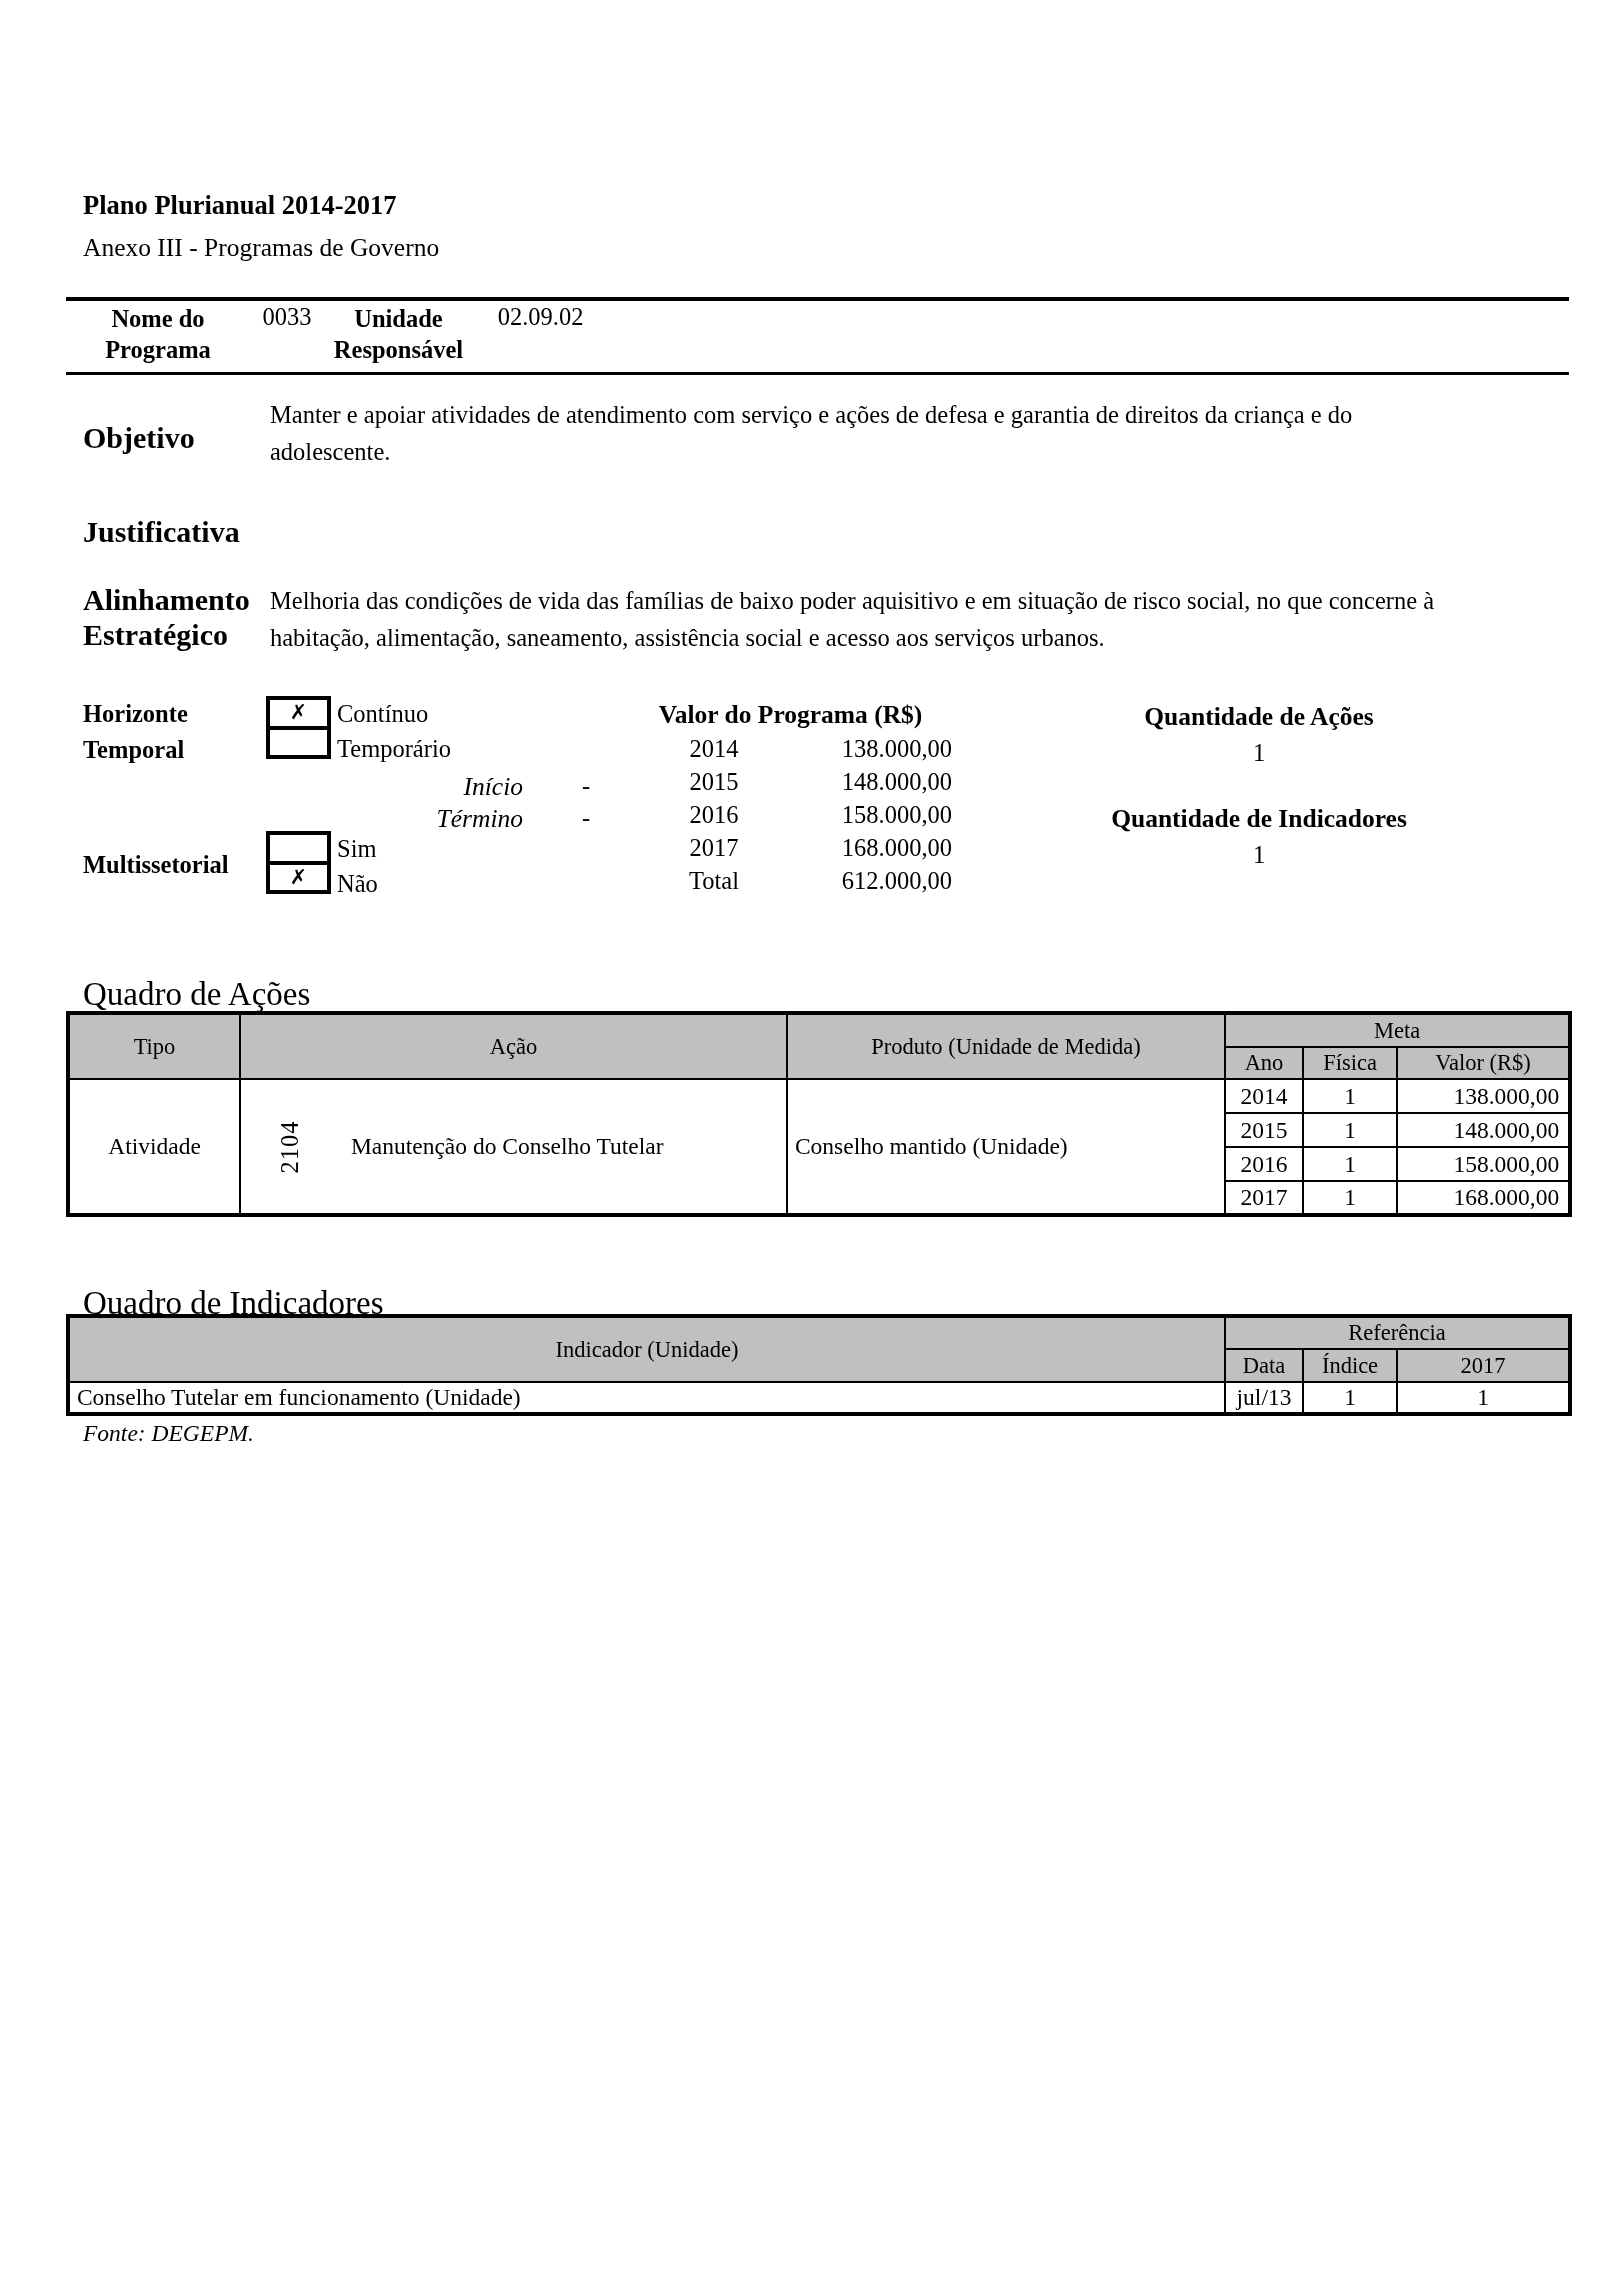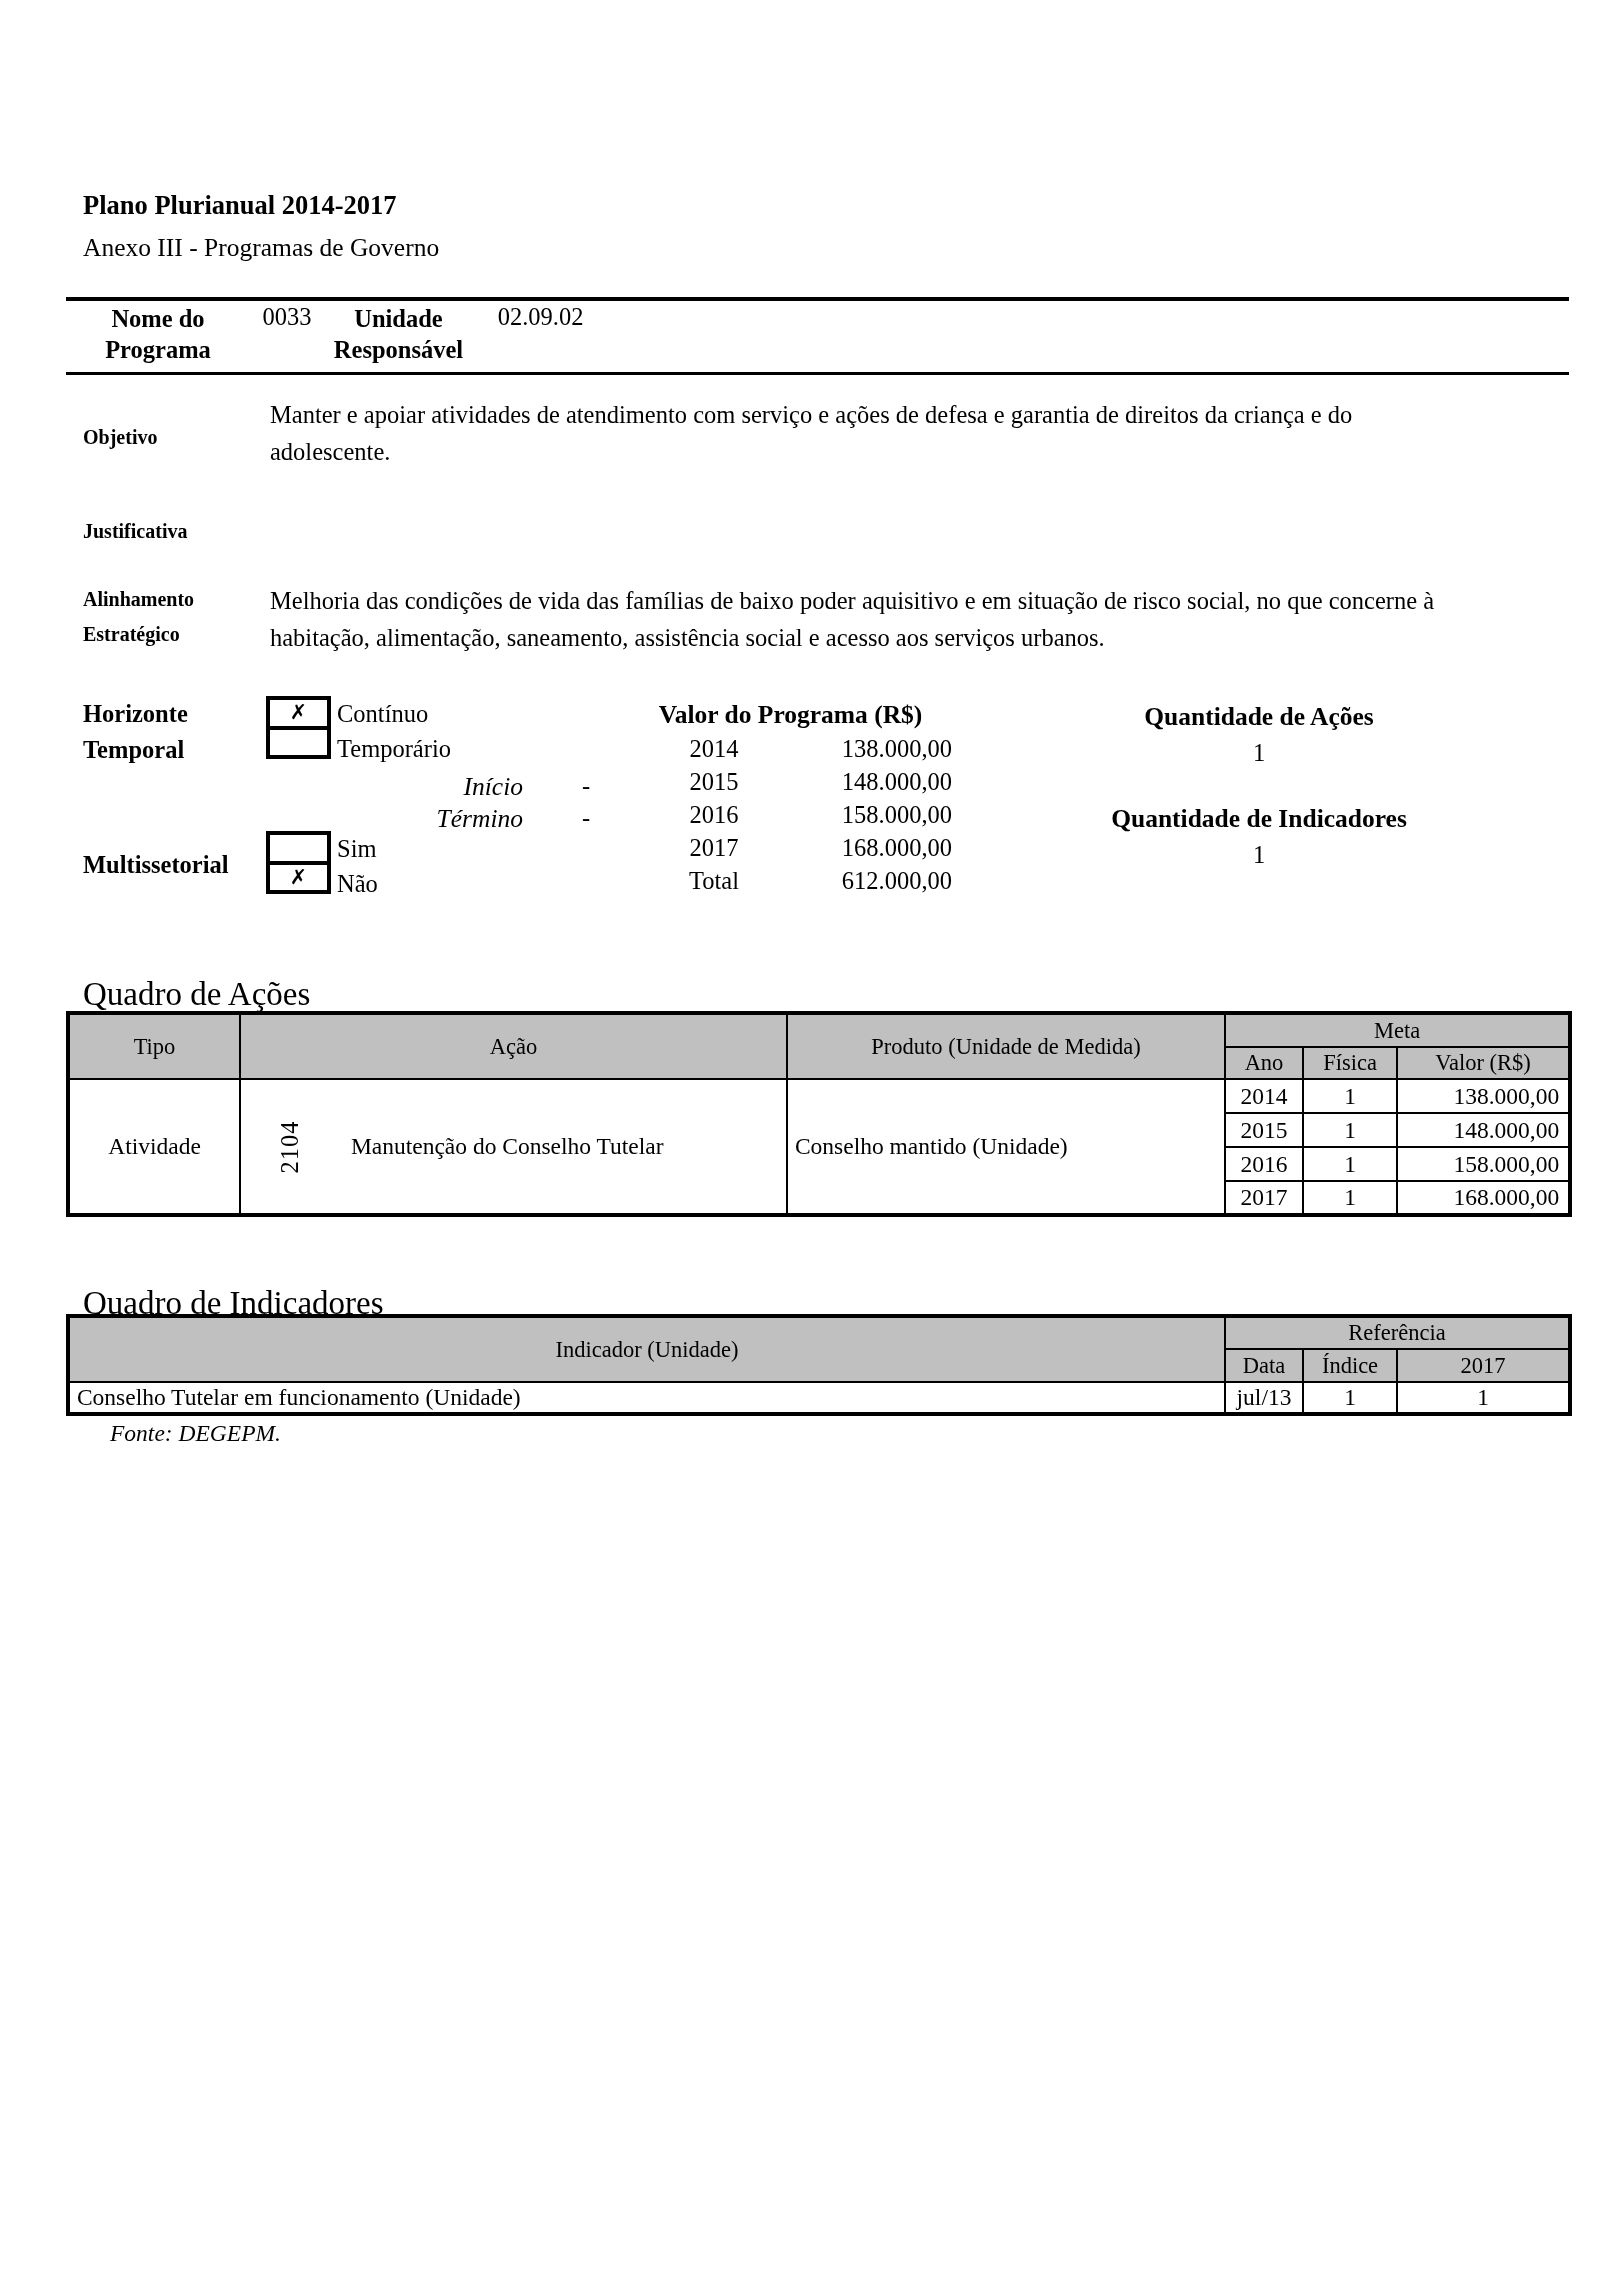--- a/index.html
+++ b/index.html
@@ -20,21 +20,21 @@
     display:flex;
     border-top:4.9px solid #000;border-bottom:3.9px solid #000;
     min-height:71px;box-sizing:content-box;
   }
   .prog-band .cell{padding:2px 0;}
   .label-c{font-weight:bold;font-size:24.5px;text-align:center;line-height:31px;}
   .code-c{font-size:24.5px;text-align:center;}
   .text-c{font-size:24.5px;line-height:31px;padding-left:8.8px !important;}
   .small-c{font-size:21.6px;line-height:30px;padding-left:13.7px !important;}
 
-  .sec-label{font-weight:bold;font-size:20px;line-height:35px;}
+  .sec-label{font-weight:bold;font-size:30px;line-height:35px;}
   .sec-text{font-size:24.5px;line-height:37px;}
 
   .bold-label{font-weight:bold;font-size:24.5px;line-height:36px;}
 
   
   .cbgroup{display:flex;flex-direction:column;}
   .cb{
     width:57px;height:25.5px;border:4.9px solid #000;
     display:flex;align-items:center;justify-content:center;
   }
@@ -233,16 +233,16 @@
     </tr>
     <tr style="height:32px;">
       <td class="td-left">Conselho Tutelar em funcionamento (Unidade)</td>
       <td class="td-center">jul/13</td>
       <td class="td-center">1</td>
       <td class="td-center">1</td>
     </tr>
   </tbody>
     </table>
 
-  <div class="abs fonte" style="left:83px;top:1420px;margin-left:27px;">Fonte: DEGEPM.</div>
+  <div class="abs fonte" style="left:83px;top:1420px;">Fonte: DEGEPM.</div>
 
 </div>
 
 
 </body></html>

